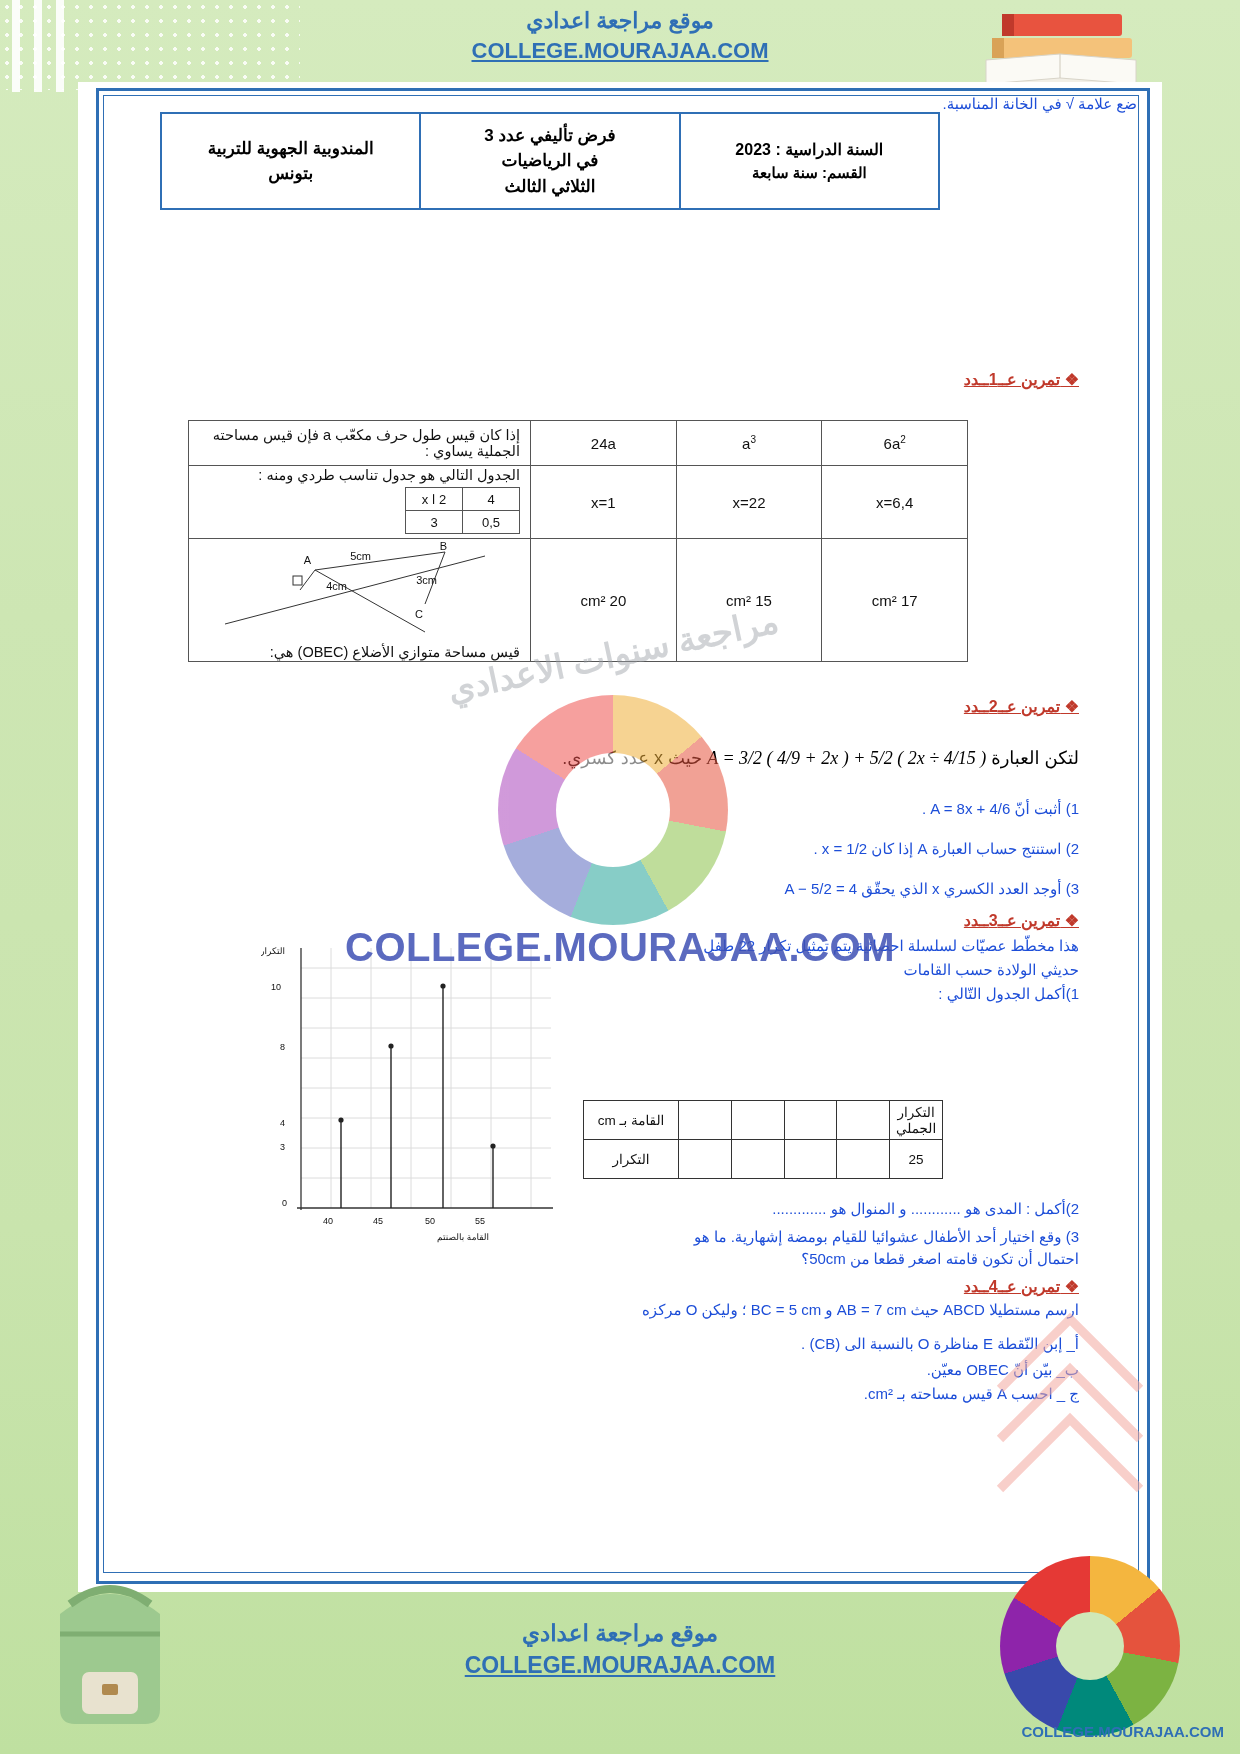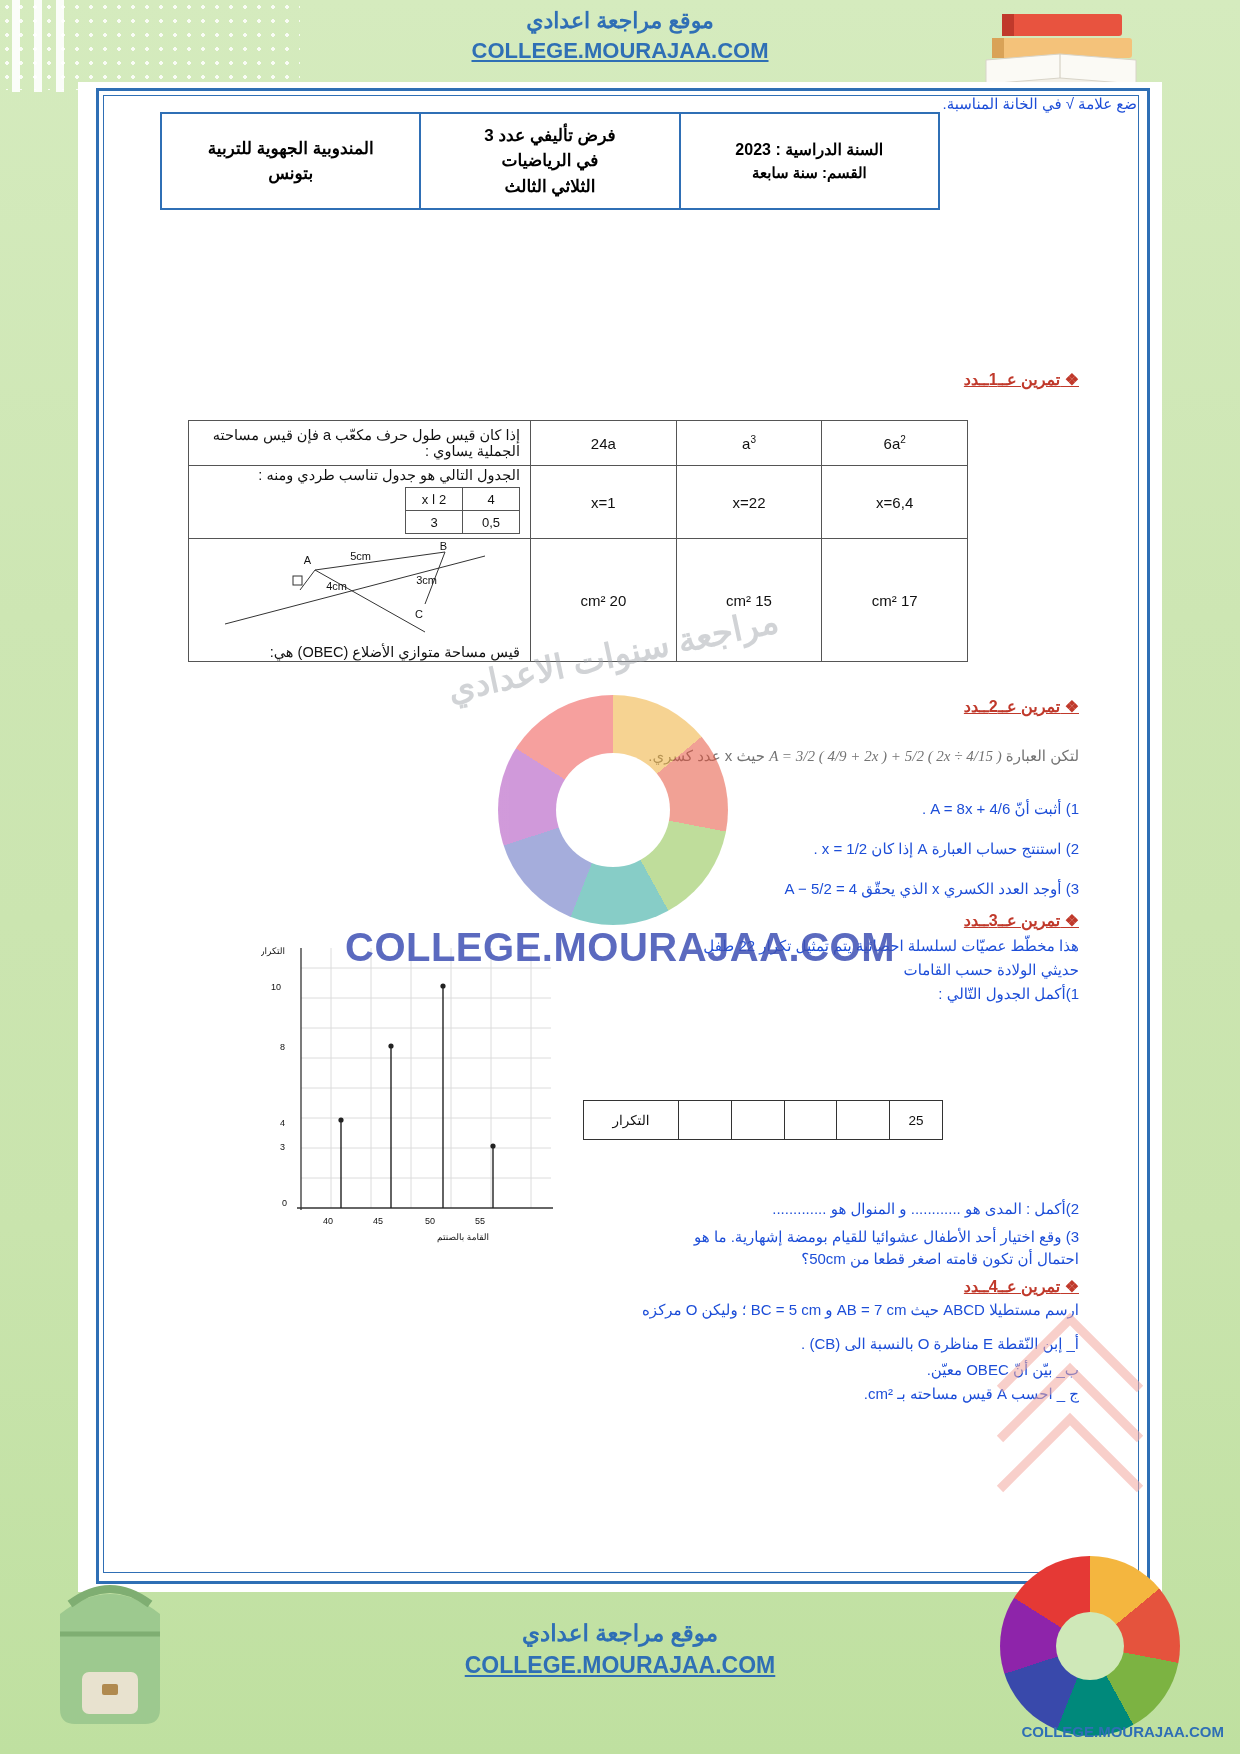--- a/index.html
+++ b/index.html
@@ -62,21 +62,21 @@
   }
   .id-table td.cell-year{font-size:16px;margin-top:8px;}
   .id-table .sub{font-weight:bold;font-size:15px;}
   
   .content{position:absolute;left:103px;top:95px;width:1034px;height:1476px;}
   .ex-title{
     position:absolute;color:#c0392b;font-weight:bold;font-size:16px;
     text-decoration:underline;white-space:nowrap;
   }
   .ar{font-size:15px;color:#1d4ed8;white-space:nowrap;}
-  .ar-blk{font-size:15px;color:#737373;line-height:1.7;}
+  .ar-blk{font-size:18px;color:#000000;line-height:1.7;}
   
   .t1{
     position:absolute;left:85px;top:325px;width:780px;
     border-collapse:collapse;table-layout:fixed;
   }
   .t1 td{border:1px solid #555;height:42px;font-size:15px;text-align:center;color:#111;}
   .t1 td.qcell{text-align:right;padding-right:10px;font-size:14.5px;width:330px;}
   .t1 td.big{height:110px;}
   .t1 sup{font-size:10px;}
   
@@ -243,20 +243,28 @@
 
   <div class="ex-title" style="right:58px;top:816px;">
     <span>❖ </span><span>تمرين عــ3ــدد</span>
   </div>
   <div class="ar" style="position:absolute;right:58px;top:842px;">هذا مخطّط عصيّات لسلسلة احصائية يتم تمثيل تكرار 22 طفل</div>
   <div class="ar" style="position:absolute;right:58px;top:866px;">حديثي الولادة حسب القامات</div>
   <div class="ar" style="position:absolute;right:58px;top:890px;">1)أكمل الجدول التّالي :</div>
 
   <table class="t3">
     <tbody>
+        <tr>
+      <td>التكرار الجملي</td>
+      <td></td>
+      <td></td>
+      <td></td>
+      <td></td>
+      <td class="hdr">القامة بـ cm</td>
+    </tr>
     <tr>
       <td>25</td>
       <td></td>
       <td></td>
       <td></td>
       <td></td>
       <td class="hdr">التكرار</td>
     </tr>
   </tbody>
     </table>

